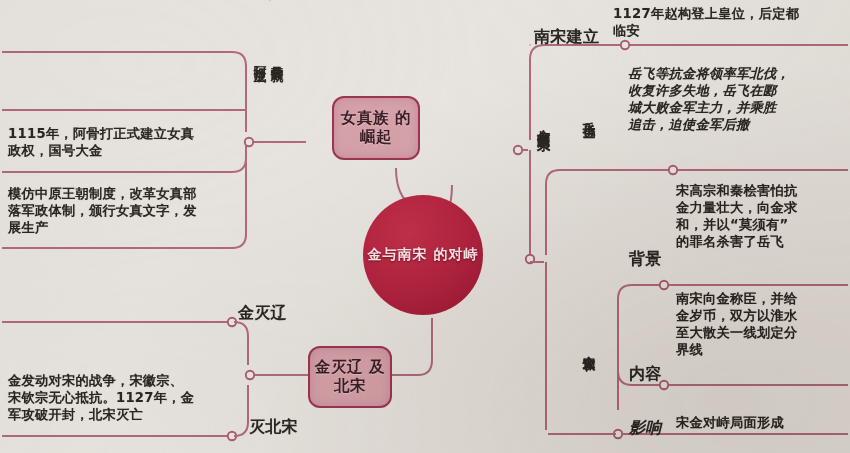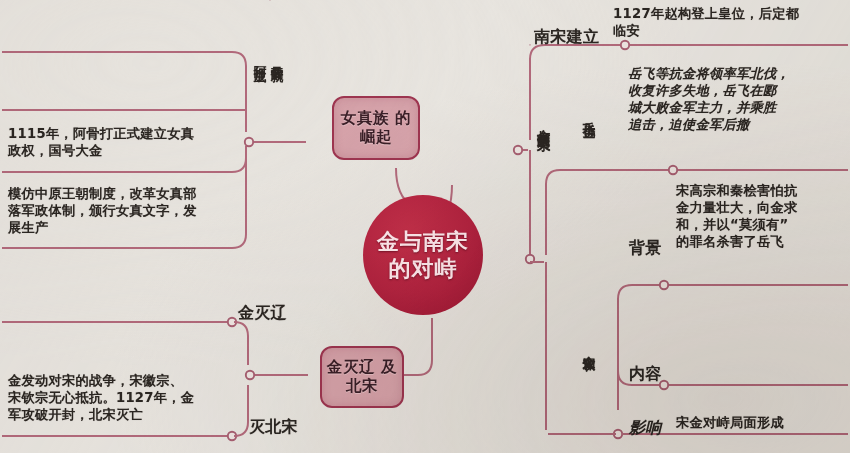--- a/index.html
+++ b/index.html
@@ -69,21 +69,21 @@
     box-shadow:inset 0 0 10px rgba(140,60,80,.22);
     text-shadow:0 1px 0 rgba(255,240,244,.35);
   }
   
   .center{
     position:absolute;
     border-radius:50%;
     background:radial-gradient(circle at 38% 32%, #c4304a 0%, #b42340 55%, #9c1633 100%);
     color:#ffe9ee;
     font-weight:700;
-    font-size:22px;
+    font-size:14px;
     line-height:1.25;
     display:flex;align-items:center;justify-content:center;text-align:center;
     letter-spacing:1px;
     text-shadow:0 1px 2px rgba(90,10,28,.7);
   }
 </style>
 </head>
 <body>
 
 <div id="stage">
@@ -177,41 +177,45 @@
   <div class="txt leaf" style="left:628px; top:66px; width:222px;font-style:italic;">岳飞等抗金将领率军北伐，
 收复许多失地，岳飞在郾
 城大败金军主力，并乘胜
 追击，迫使金军后撤</div>
 
   <div class="txt leaf" style="left:676px; top:183px;width:174px;">宋高宗和秦桧害怕抗
 金力量壮大，向金求
 和，并以“莫须有”
 的罪名杀害了岳飞</div>
 
+  <div class="txt leaf" style="left:676px; top:291px;width:174px;">南宋向金称臣，并给
+金岁币，双方以淮水
+至大散关一线划定分
+界线</div>
 
   <div class="txt leaf" style="left:676px; top:415px;width:174px;">宋金对峙局面形成</div>
 
   <div class="txt lbl" style="left:534px; top:27px;">南宋建立</div>
 
   <div class="txt vert2" style="left:582px; top:112px; height:52px;">岳飞抗金</div>
 
   <div class="txt vert" style="left:536px; top:118px; height:142px;">金与南宋的关系</div>
 
   <div class="txt vert2" style="left:582px; top:345px; height:54px;">宋金议和</div>
 
-  <div class="txt lbl" style="left:629px; top:238px;font-family:Liberation Serif, serif;">背景</div>
+  <div class="txt lbl" style="left:629px; top:249px;font-family:Liberation Serif, serif;">背景</div>
 
   <div class="txt lbl" style="left:629px; top:365px;font-family:Liberation Mono, monospace;">内容</div>
 
   <div class="txt lbl" style="left:629px; top:418px;font-style:italic;">影响</div>
 
   <div class="node" style="left:312px; top:96px; width:84px; height:60px;margin-left:20px;">女真族
 的崛起</div>
 
 
-  <div class="node" style="left:320px; top:346px; width:80px; height:58px;">金灭辽
+  <div class="node" style="left:308px; top:346px; width:80px; height:58px;">金灭辽
 及北宋</div>
 
   <div class="center" style="left:363px; top:195px; width:120px; height:120px;">金与南宋
 的对峙</div>
 
   <div id="grain"></div>
 </div>
 
 </body></html>

